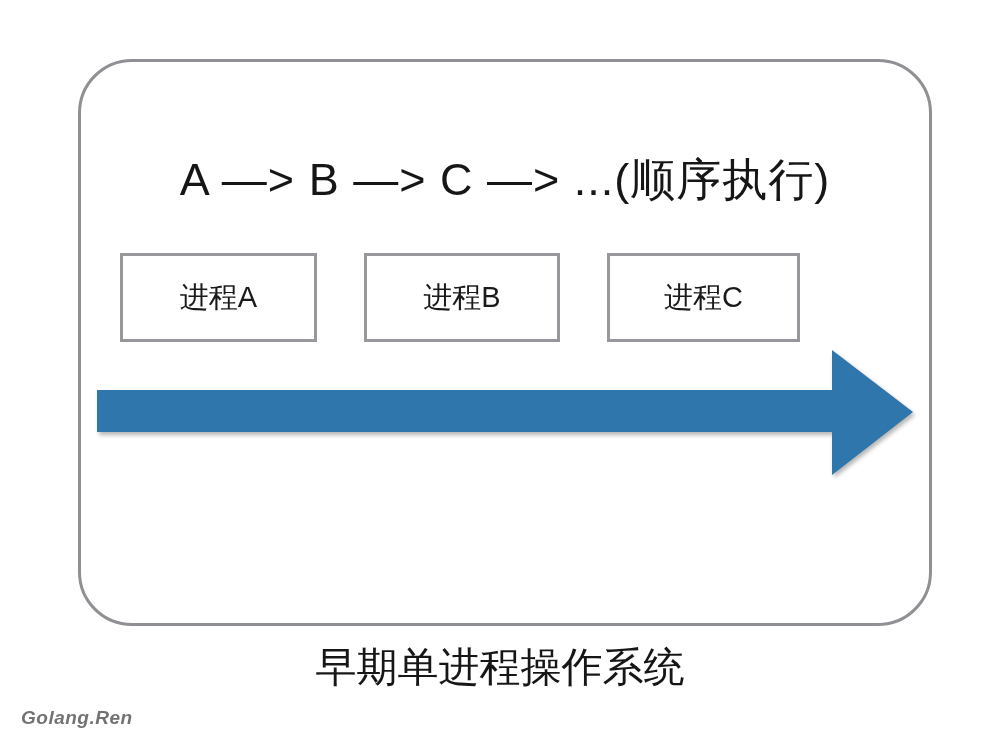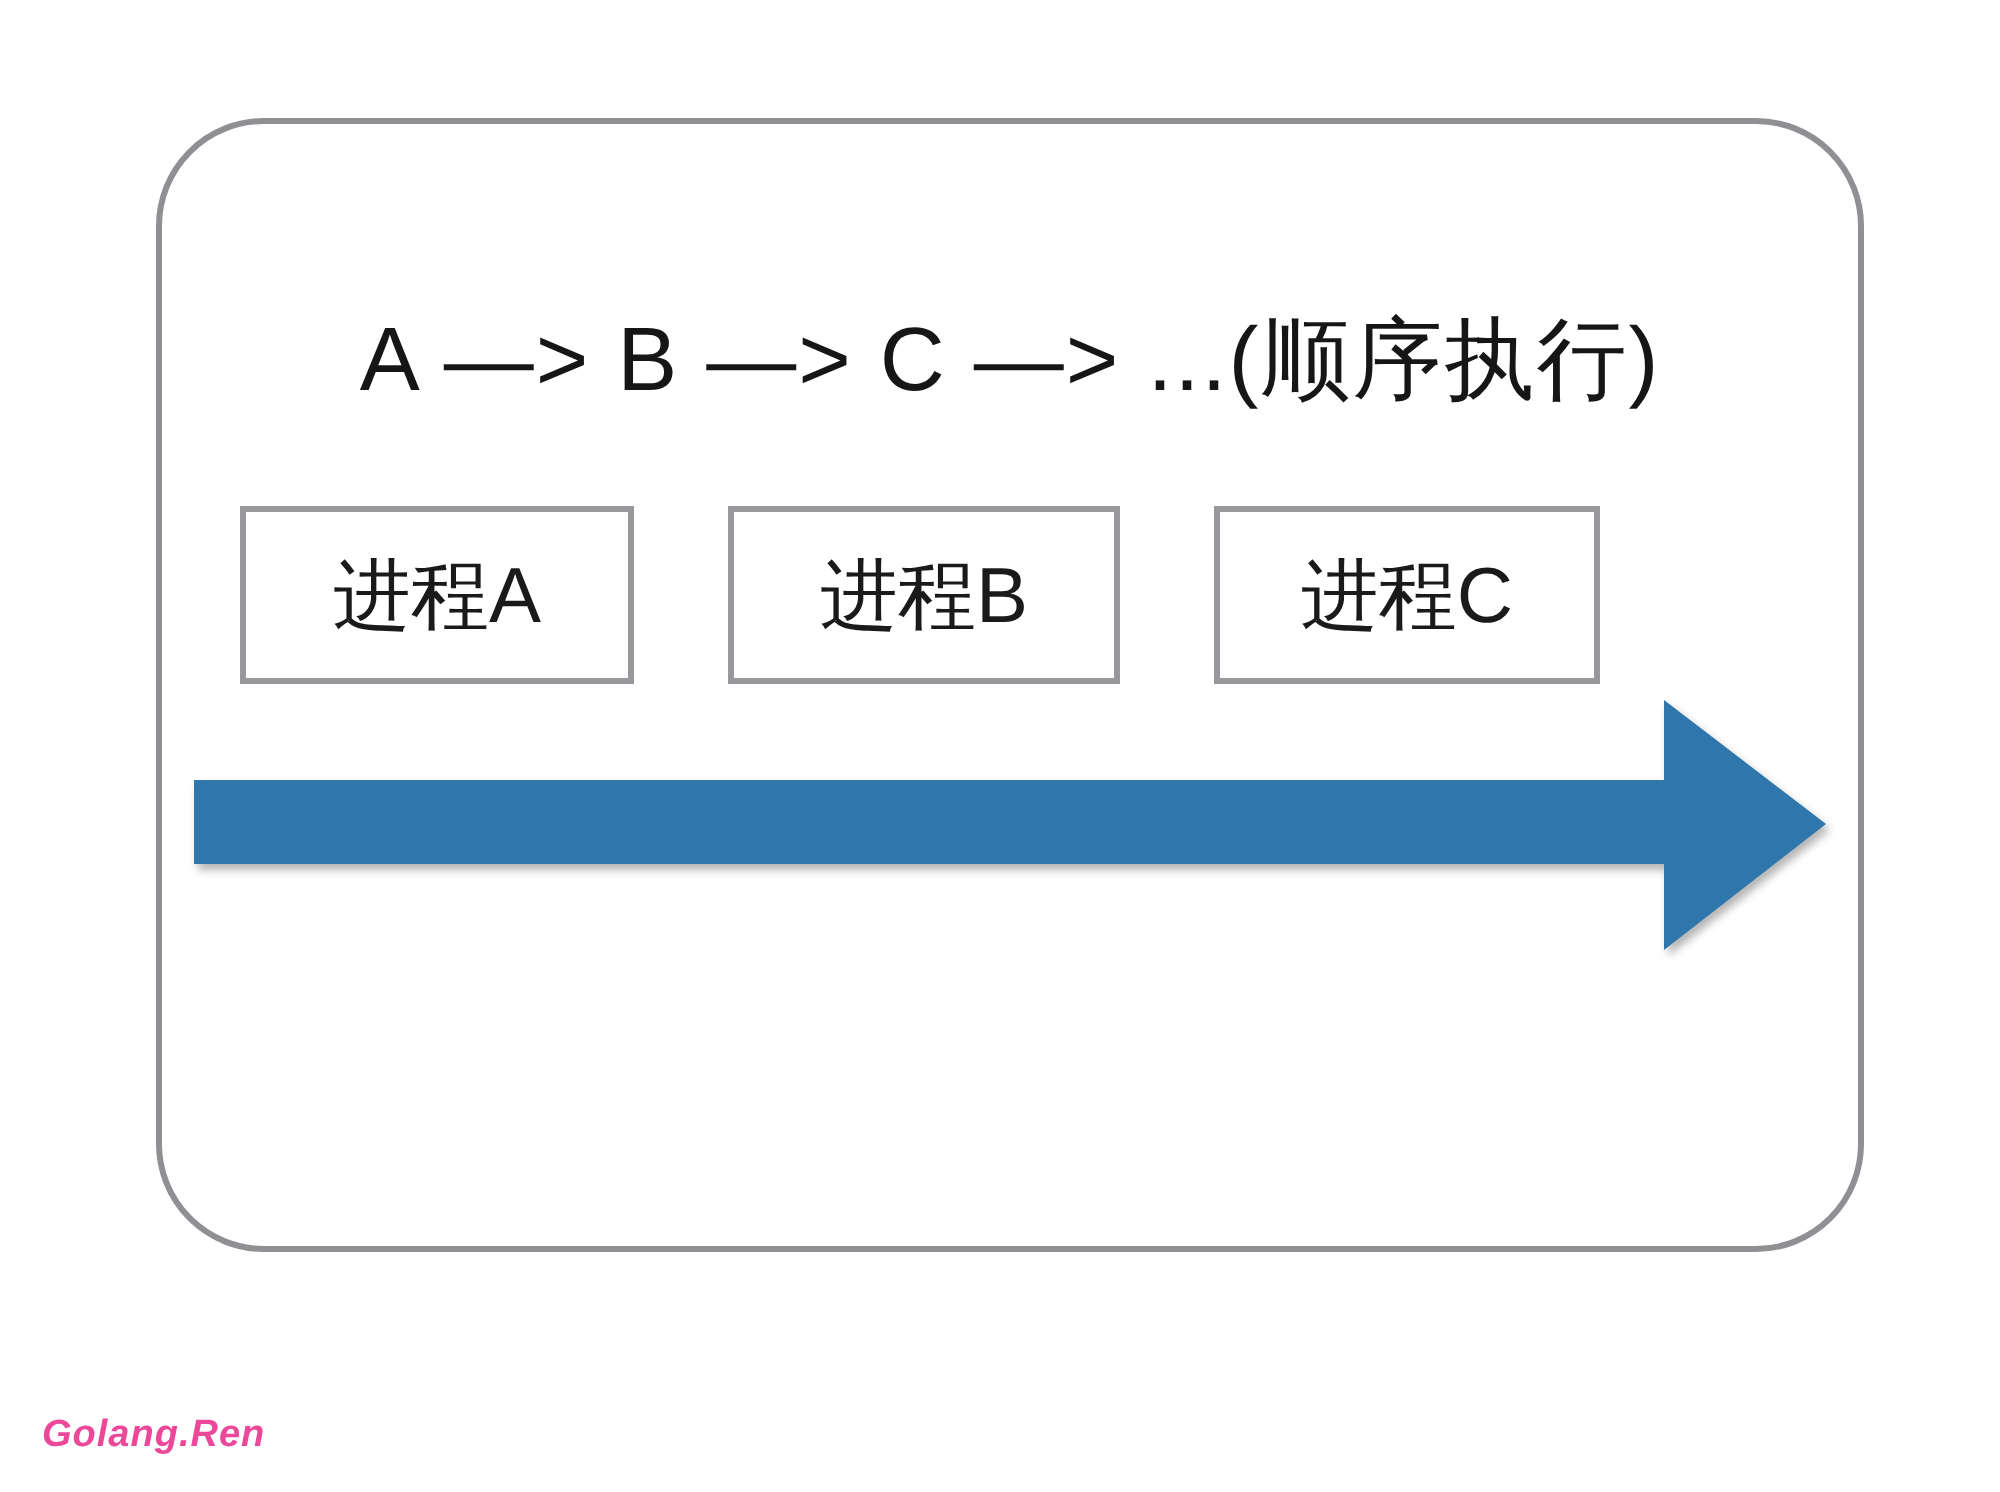--- a/index.html
+++ b/index.html
@@ -42,21 +42,21 @@
   .process-box {
     position: absolute;
     top: 253px;
     height: 89px;
     box-sizing: border-box;
     border: 3px solid #97979c;
     background: #ffffff;
     display: flex;
     align-items: center;
     justify-content: center;
-    font-size: 39px;
+    font-size: 29px;
     font-weight: 300;
     color: #1a1a1a;
   }
   .box-a { left: 120px; width: 197px; }
   .box-b { left: 364px; width: 196px; }
   .box-c { left: 607px; width: 193px; }
   .arrow-svg {
     position: absolute;
     left: 0;
     top: 0;
@@ -117,16 +117,17 @@
 
   <div class="process-box box-c">
     <span>进程C</span>
   </div>
 
   <svg class="arrow-svg" viewBox="0 0 1000 746" xmlns="http://www.w3.org/2000/svg">
     <polygon class="arrow-shape" points="97,390 832,390 832,350 913,412 832,475 832,432 97,432" fill="#2E76AC"></polygon>
   </svg>
 
 
+  <div class="caption">早期单进程操作系统</div>
 
-  <div class="watermark" style="color: #ec4899;">Golang.Ren</div>
+  <div class="watermark" style="color: #737373;">Golang.Ren</div>
 
 </div>
 
 </body></html>

